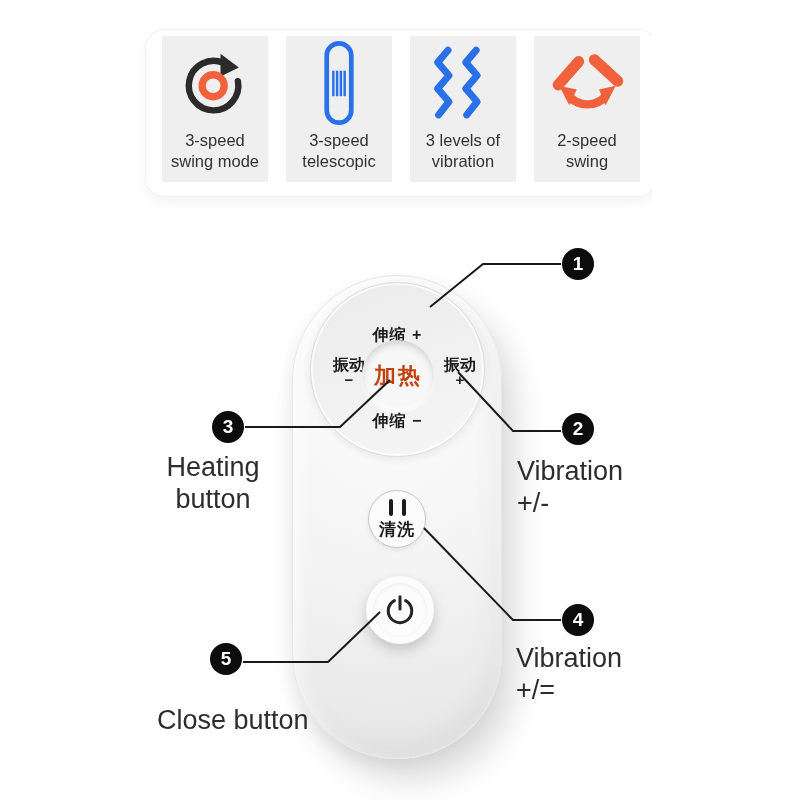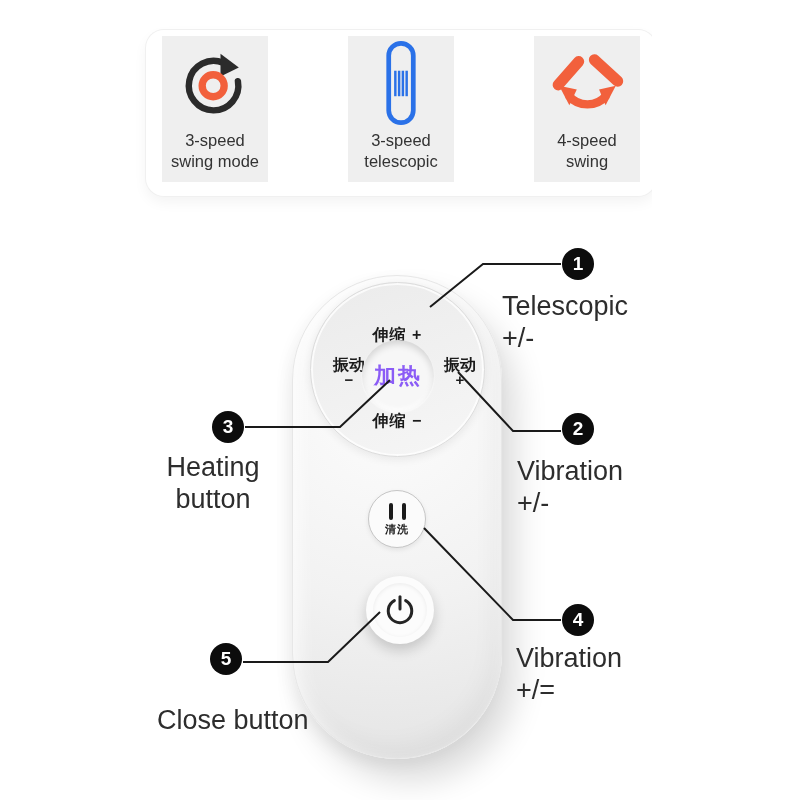--- a/index.html
+++ b/index.html
@@ -29,29 +29,29 @@
   .dial-top{top:26px;margin-top:16px;}
   .dial-bottom{bottom:24px;}
   .dial-side{position:absolute;top:50%;transform:translateY(-46%);text-align:center;
     font-size:16px;font-weight:700;color:#1b1b1b;line-height:1.1;margin-left:12px;}
   .dial-left{left:10px;}
   .dial-right{right:8px;}
   .dial-sign{font-size:15px;font-weight:700;line-height:.9;}
   .heat-btn{position:absolute;left:51px;top:57px;width:72px;height:72px;border-radius:50%;
     background:#f7f7f7;display:flex;align-items:center;justify-content:center;
     box-shadow:inset 0 4px 7px rgba(0,0,0,.14), inset 0 -3px 5px rgba(255,255,255,.95), 0 1px 2px rgba(255,255,255,.8);
-    font-size:22px;font-weight:600;letter-spacing:2px;color:#8b5cf6;}
+    font-size:22px;font-weight:600;letter-spacing:2px;color:#c2410c;}
 
   .clean-btn{position:absolute;left:75px;top:214px;width:58px;height:58px;border-radius:50%;
     background:#fbfbfb;border:1.5px solid #c6c6c6;box-sizing:border-box;
     box-shadow:0 2px 5px rgba(0,0,0,.08);
     display:flex;flex-direction:column;align-items:center;justify-content:center;}
   .pause-bars{display:flex;gap:9px;margin-top:1px;}
   .pause-bars i{display:block;width:4px;height:17px;border-radius:2px;background:#1b1b1b;}
-  .clean-label{font-size:11px;font-weight:600;color:#1b1b1b;margin-top:2px;letter-spacing:1px;}
+  .clean-label{font-size:17px;font-weight:600;color:#1b1b1b;margin-top:2px;letter-spacing:1px;}
 
   .power-disc{position:absolute;left:73px;top:300px;width:68px;height:68px;border-radius:50%;
     background:#fcfcfc;box-shadow:0 6px 13px rgba(0,0,0,.18);
     display:flex;align-items:center;justify-content:center;}
   .power-inner{width:54px;height:54px;border-radius:50%;background:#fcfcfc;
     box-shadow:inset 0 1px 4px rgba(0,0,0,.07);
     display:flex;align-items:center;justify-content:center;}
 
   
   .lines-overlay{position:absolute;left:0;top:0;width:800px;height:800px;pointer-events:none;}
@@ -84,32 +84,41 @@
           <rect x="5" y="4" width="26" height="84" rx="13" fill="none" stroke="#2a71e8" stroke-width="5"></rect>
           <line x1="12" y1="33" x2="12" y2="60" stroke="#2a71e8" stroke-width="2.6"></line>
           <line x1="16" y1="33" x2="16" y2="60" stroke="#2a71e8" stroke-width="2.6"></line>
           <line x1="20" y1="33" x2="20" y2="60" stroke="#2a71e8" stroke-width="2.6"></line>
           <line x1="24" y1="33" x2="24" y2="60" stroke="#2a71e8" stroke-width="2.6"></line>
         </svg>
       </span>
       <div class="card-label"><span>3-speed</span><br><span>telescopic</span></div>
     </div>
 
+    <div class="feature-card">
+      <span class="icon-box">
+        <svg width="60" height="80" viewBox="0 0 64 84">
+          <polyline points="16,7 5,20 17,34 5,48 17,62 6,76" fill="none" stroke="#2a71e8" stroke-width="7.5" stroke-linecap="round" stroke-linejoin="round"></polyline>
+          <polyline points="46,7 35,20 47,34 35,48 47,62 36,76" fill="none" stroke="#2a71e8" stroke-width="7.5" stroke-linecap="round" stroke-linejoin="round"></polyline>
+        </svg>
+      </span>
+      <div class="card-label"><span>3 levels of</span><br><span>vibration</span></div>
+    </div>
 
     <div class="feature-card">
       <span class="icon-box">
         <svg width="78" height="72" viewBox="0 0 84 76">
           <line x1="11" y1="40" x2="33" y2="15" stroke="#f2603c" stroke-width="12" stroke-linecap="round"></line>
           <line x1="50" y1="13" x2="75" y2="36" stroke="#f2603c" stroke-width="12" stroke-linecap="round"></line>
           <path d="M22 51 A26 26 0 0 0 63 51" fill="none" stroke="#f2603c" stroke-width="9"></path>
           <polygon points="12,41 31,45 23,62" fill="#f2603c"></polygon>
           <polygon points="73,41 55,45 62,62" fill="#f2603c"></polygon>
         </svg>
       </span>
-      <div class="card-label"><span>4-speed</span><br><span>swing</span></div>
+      <div class="card-label"><span>2-speed</span><br><span>swing</span></div>
     </div>
   </div>
 
   <div class="remote">
     <div class="dial">
       <div class="dial-label dial-top">伸缩 +</div>
       <div class="dial-side dial-left">
         <div>振动</div>
         <div class="dial-sign">−</div>
       </div>
@@ -146,20 +155,19 @@
     <polyline points="424,528 513,620 561,620" fill="none" stroke="#1a1a1a" stroke-width="2"></polyline>
     <polyline points="380,612 328,662 243,662" fill="none" stroke="#1a1a1a" stroke-width="2"></polyline>
   </svg>
 
   <div class="badge" style="left:562px;top:248px;">1</div>
   <div class="badge" style="left:562px;top:413px;">2</div>
   <div class="badge" style="left:212px;top:411px;">3</div>
   <div class="badge" style="left:562px;top:604px;">4</div>
   <div class="badge" style="left:210px;top:643px;">5</div>
 
-  <div class="callout-label" style="left:502px;top:291px;">Telescopic +/-</div>
   <div class="callout-label" style="left:517px;top:456px;">Vibration +/-</div>
   <div class="callout-label center-label" style="left:133px;top:452px;width:160px;">Heating
 button</div>
   <div class="callout-label" style="left:516px;top:643px;">Vibration +/=</div>
   <div class="callout-label" style="left:157px;top:684px;margin-top:21px;">Close button</div>
 
 </div>
 
 </body></html>

